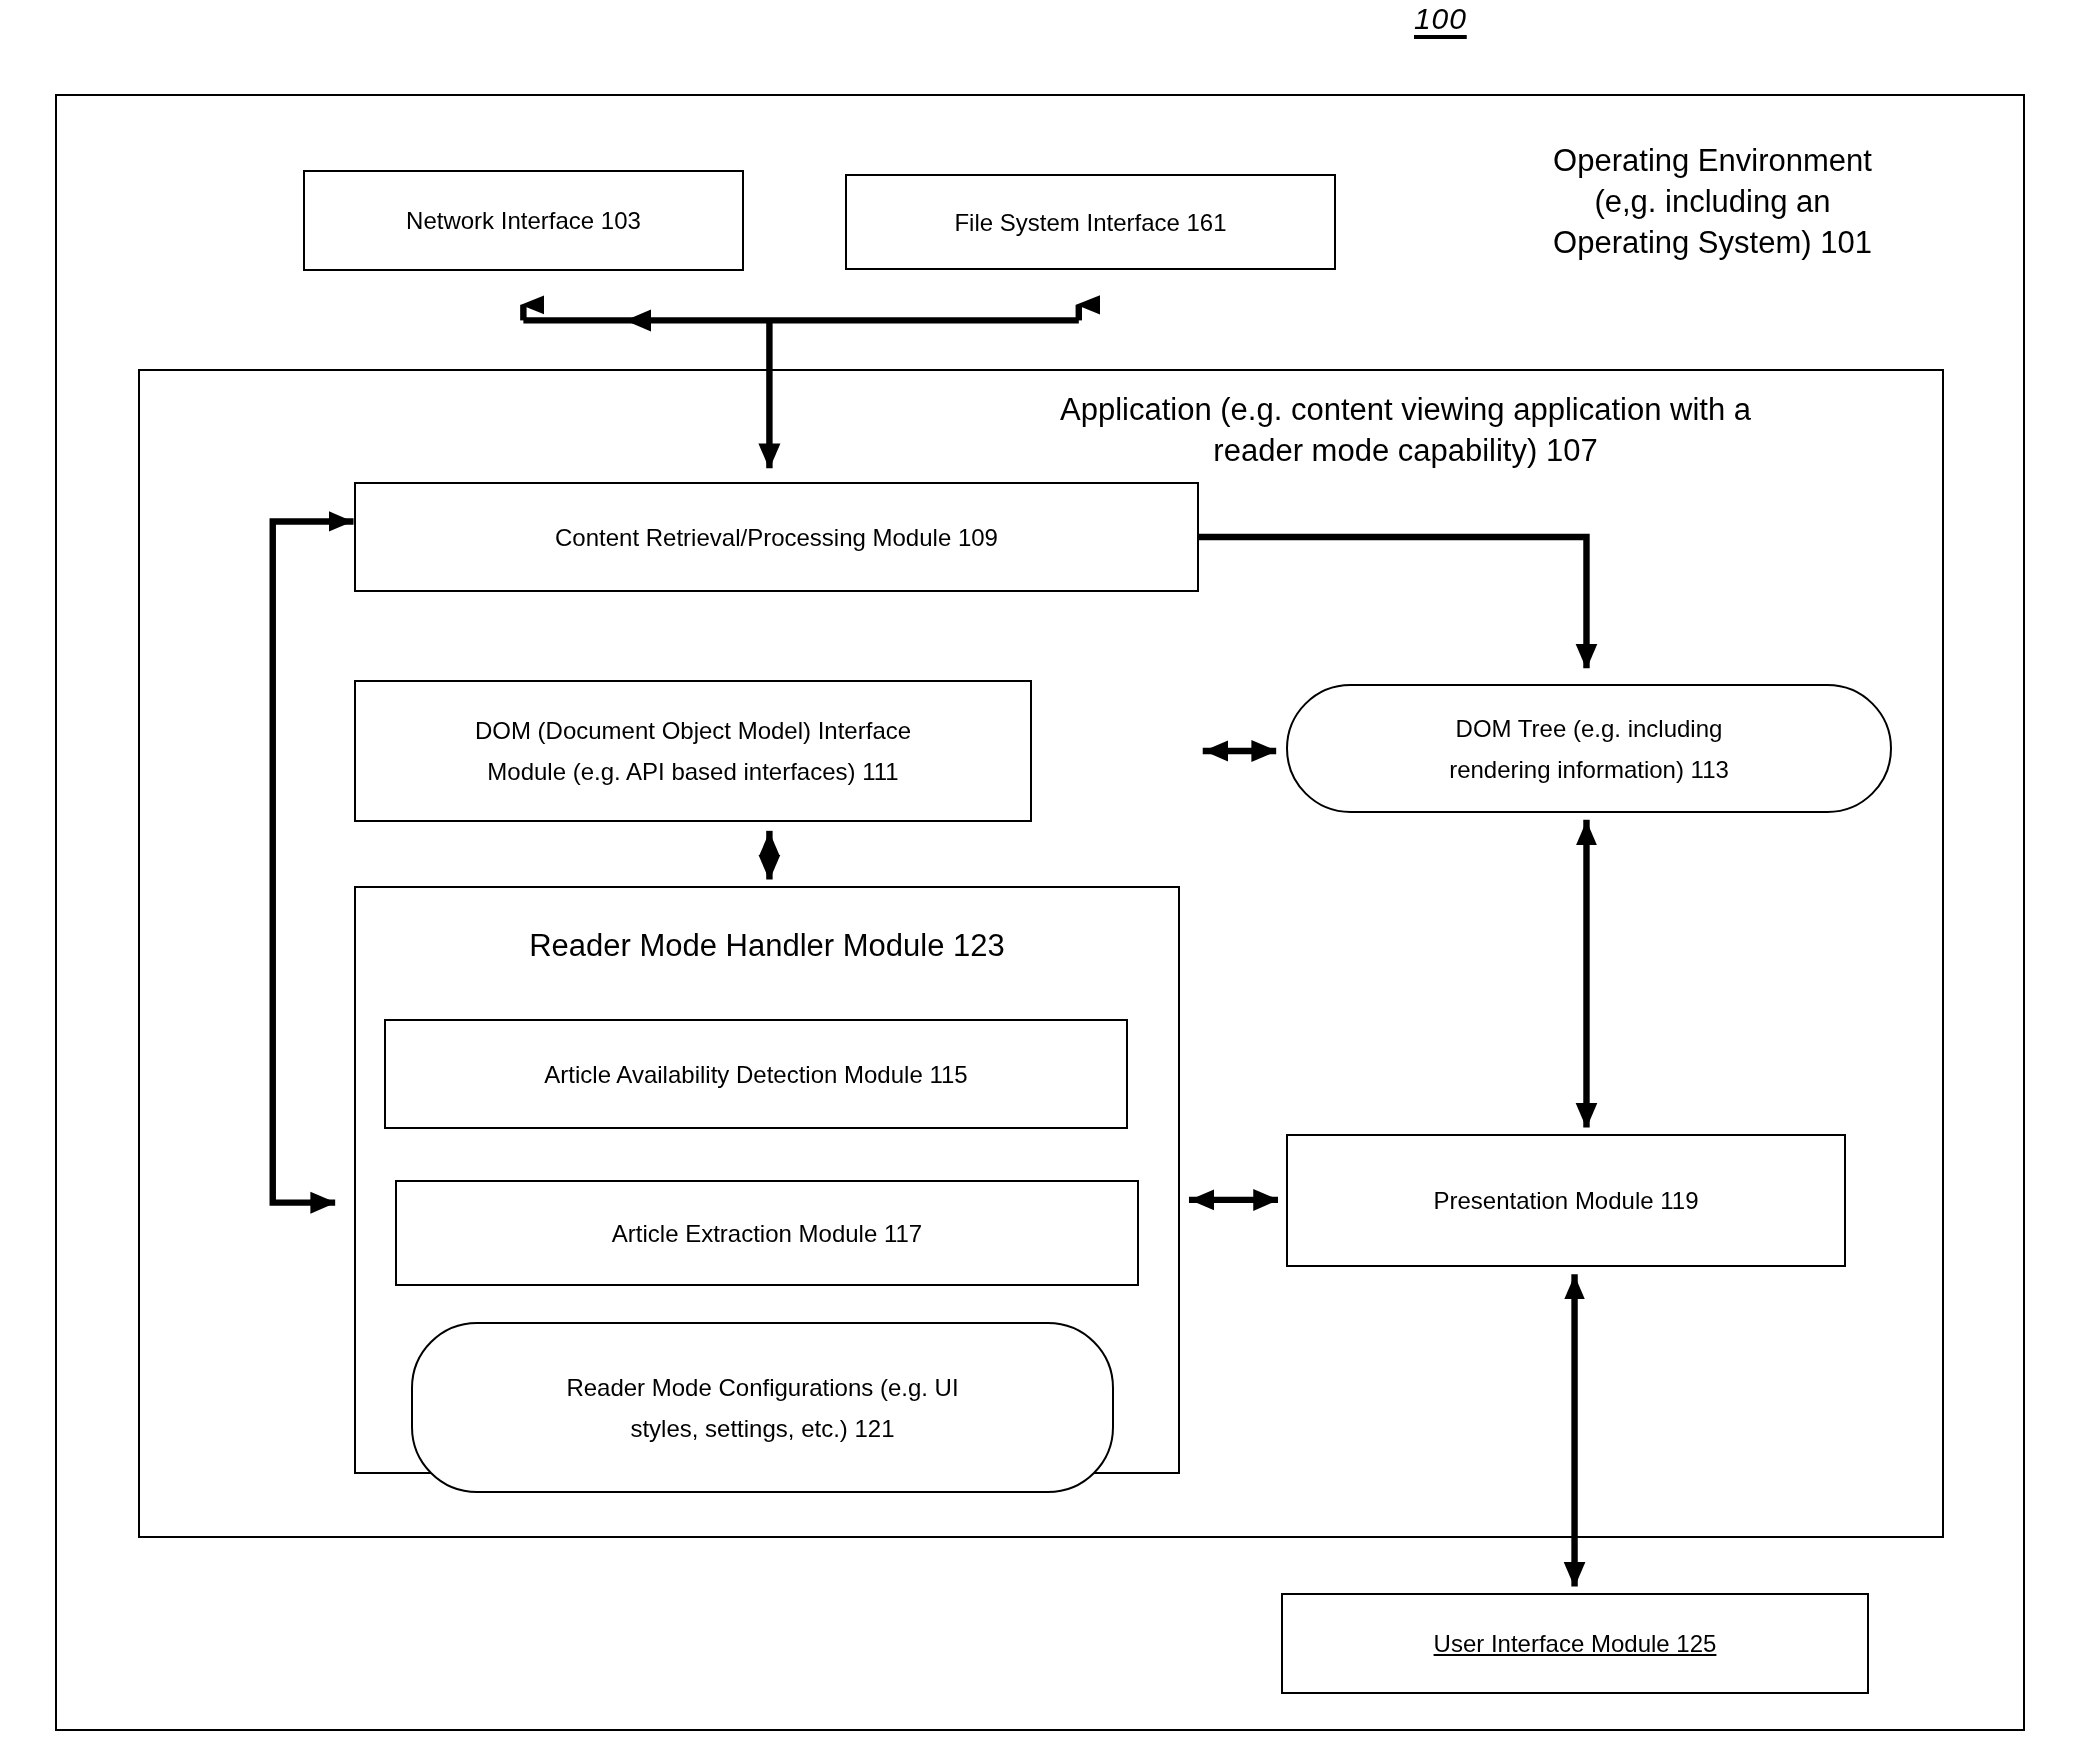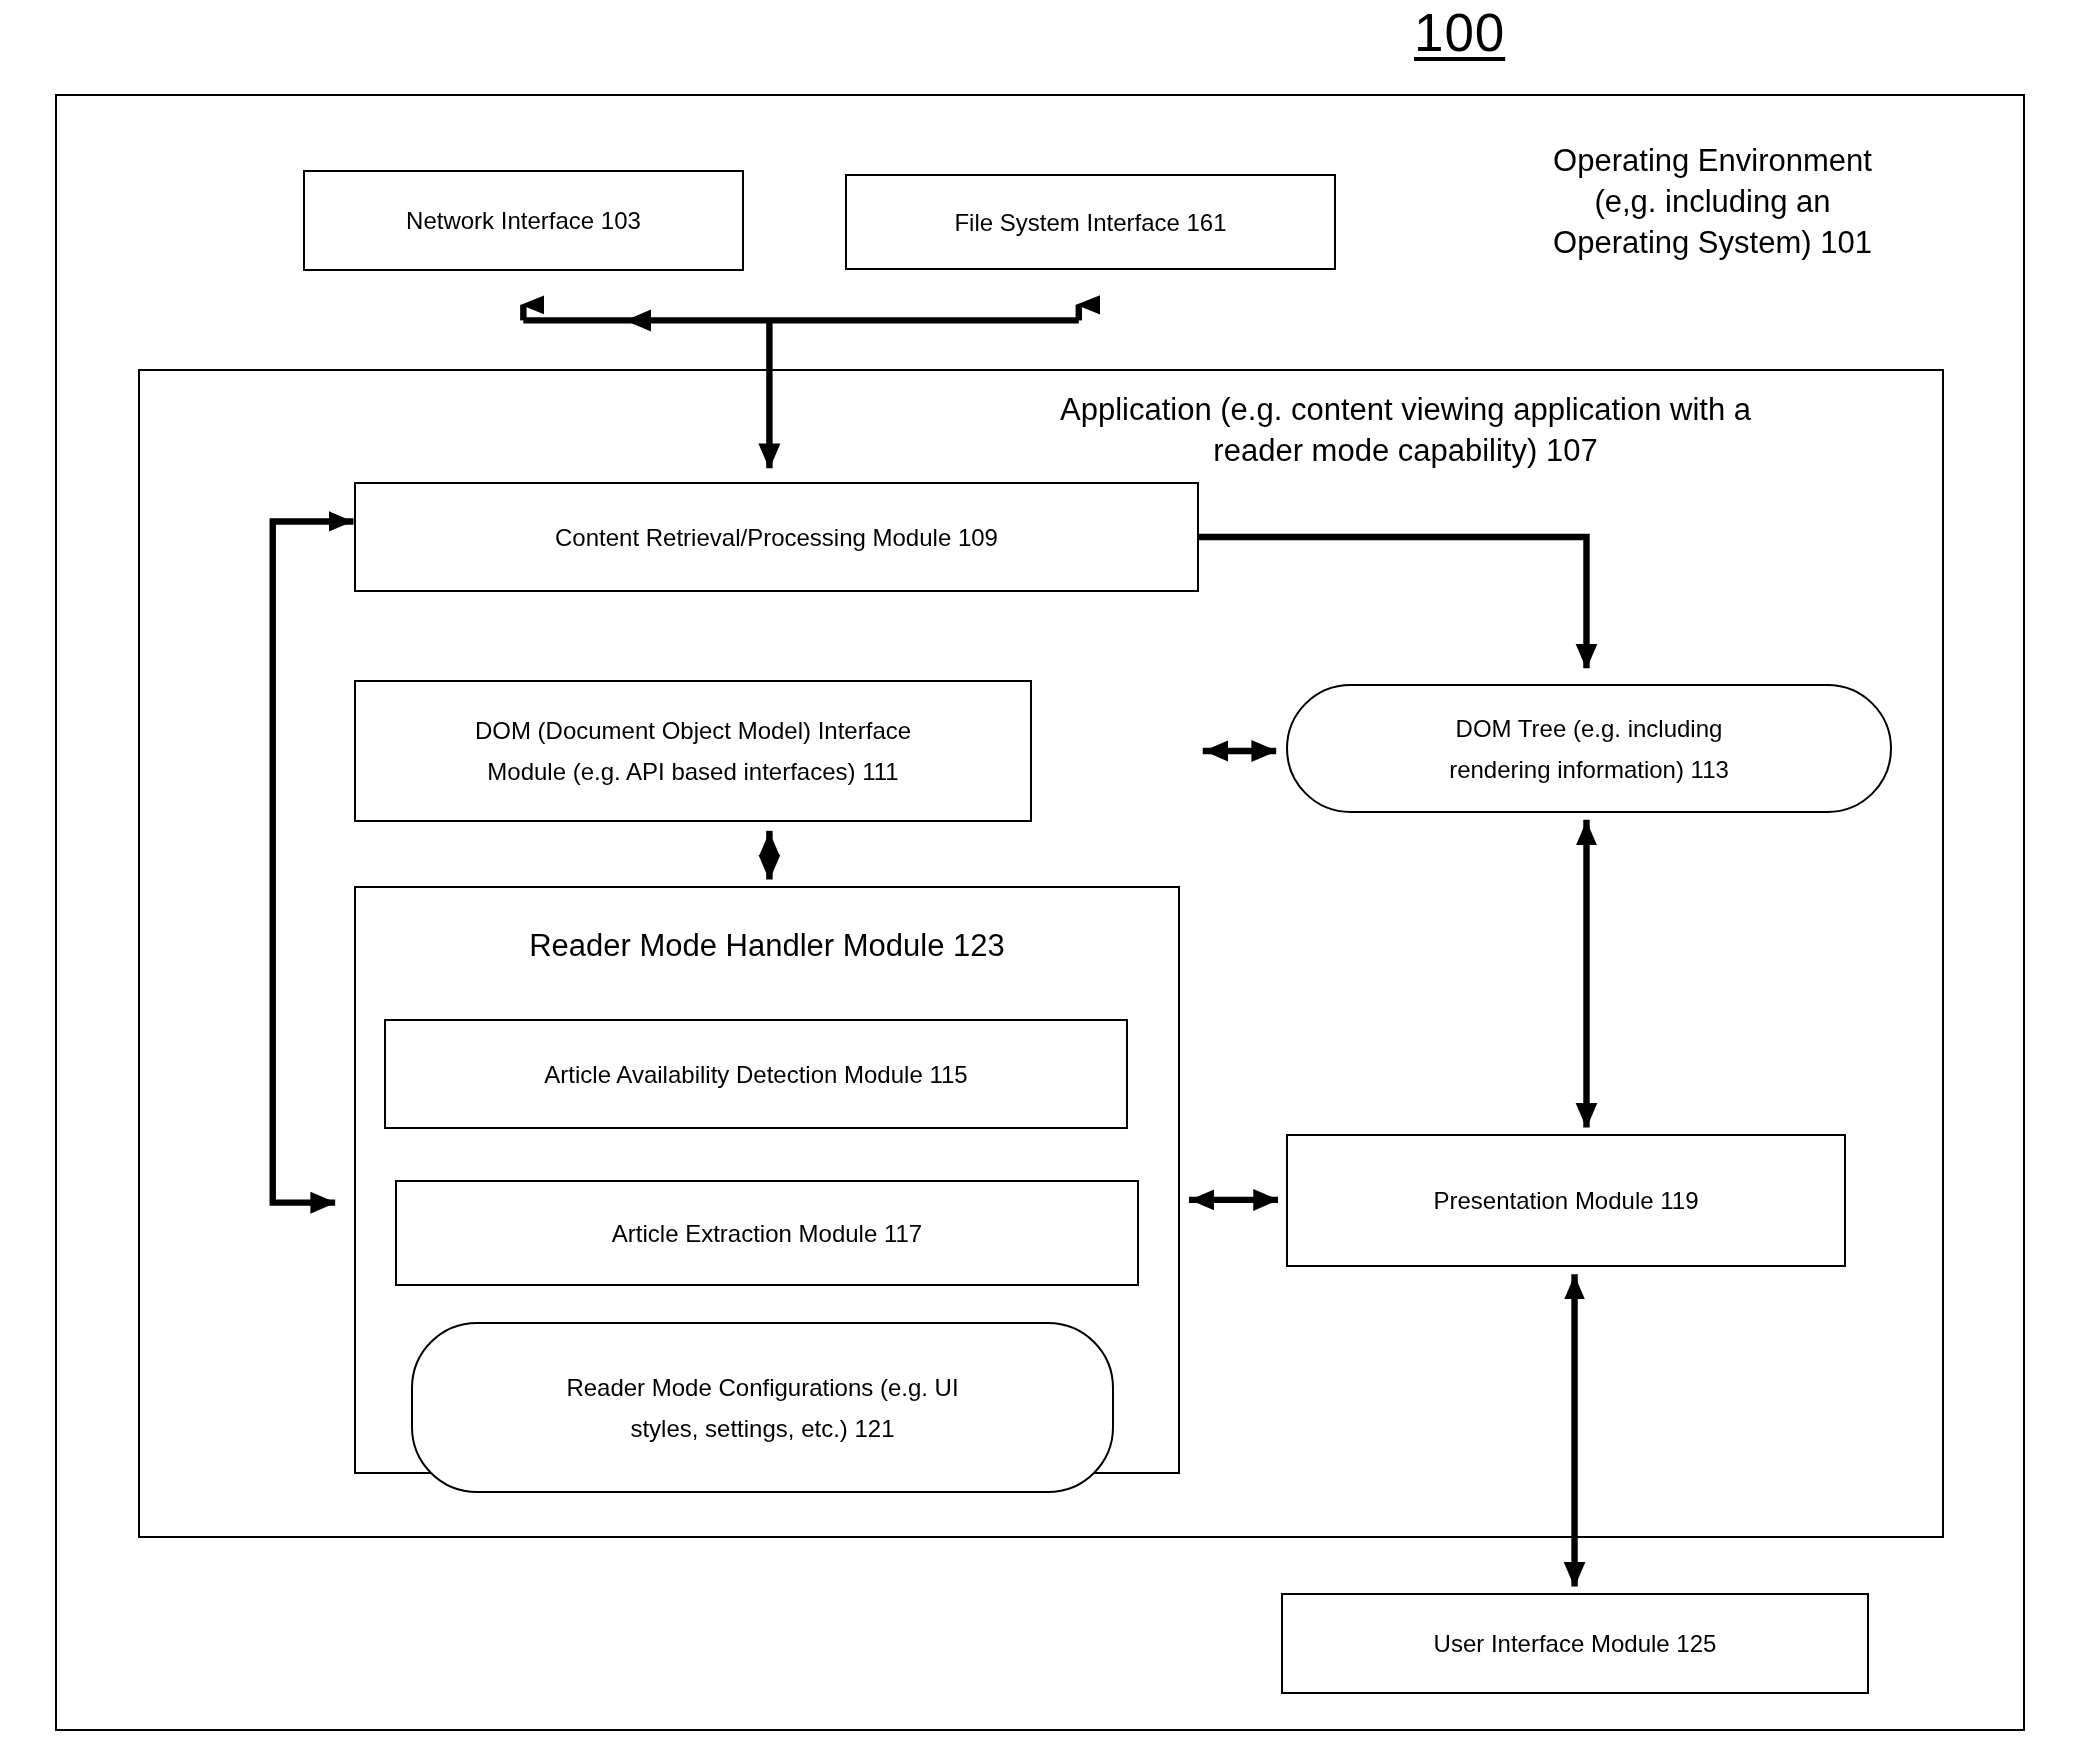--- a/index.html
+++ b/index.html
@@ -14,26 +14,27 @@
     background: #ffffff;
     font-family: "Liberation Sans", sans-serif;
     color: #000000;
     overflow: hidden;
   }
   
   #fig-number {
     position: absolute;
     left: 1414px;
     top: 1.8px;
-    font-size: 53px;
+    font-size: 30px;
     letter-spacing: 0.9px;
     text-decoration: underline;
     text-underline-offset: 6.4px;
     text-decoration-thickness: 3.7px;
     white-space: pre;
+    font-style: italic;
   }
   
   .container {
     position: absolute;
     border: 2.8px solid #000;
     background: transparent;
     box-sizing: border-box;
   }
   #outer-container { left: 55px;  top: 94px;  width: 1970px; height: 1637px; }
   #app-container   { left: 138px; top: 369px;  width: 1806px; height: 1169px; }
@@ -84,21 +85,21 @@
   #box-file-system         { left: 845px;  top: 174px;  width: 491px; height: 96px; }
   #box-content-retrieval   { left: 354px;  top: 482px;  width: 845px; height: 110px; }
   #box-dom-interface       { left: 354px;  top: 680px;  width: 678px; height: 142px; }
   #box-dom-tree            { left: 1286px; top: 684px;  width: 606px; height: 129px; }
   #box-reader-handler      { left: 354px;  top: 886px;  width: 826px; height: 588px; }
   #reader-handler-heading  { top: 37px; }
   #box-article-availability{ left: 384px;  top: 1019px; width: 744px; height: 110px; }
   #box-article-extraction  { left: 395px;  top: 1180px; width: 744px; height: 106px; }
   #box-reader-config       { left: 411px;  top: 1322px; width: 703px; height: 171px; }
   #box-presentation        { left: 1286px; top: 1134px; width: 560px; height: 133px; }
-  #box-user-interface      { left: 1281px; top: 1593px; width: 588px; height: 101px; }
+  #box-user-interface      { left: 1281px; top: 1593px; width: 588px; height: 101px; text-decoration: underline; }
 
   #connectors {
     position: absolute;
     left: 0; top: 0;
     width: 2097px;
     height: 1759px;
     pointer-events: none;
   }
 </style>
 </head>

